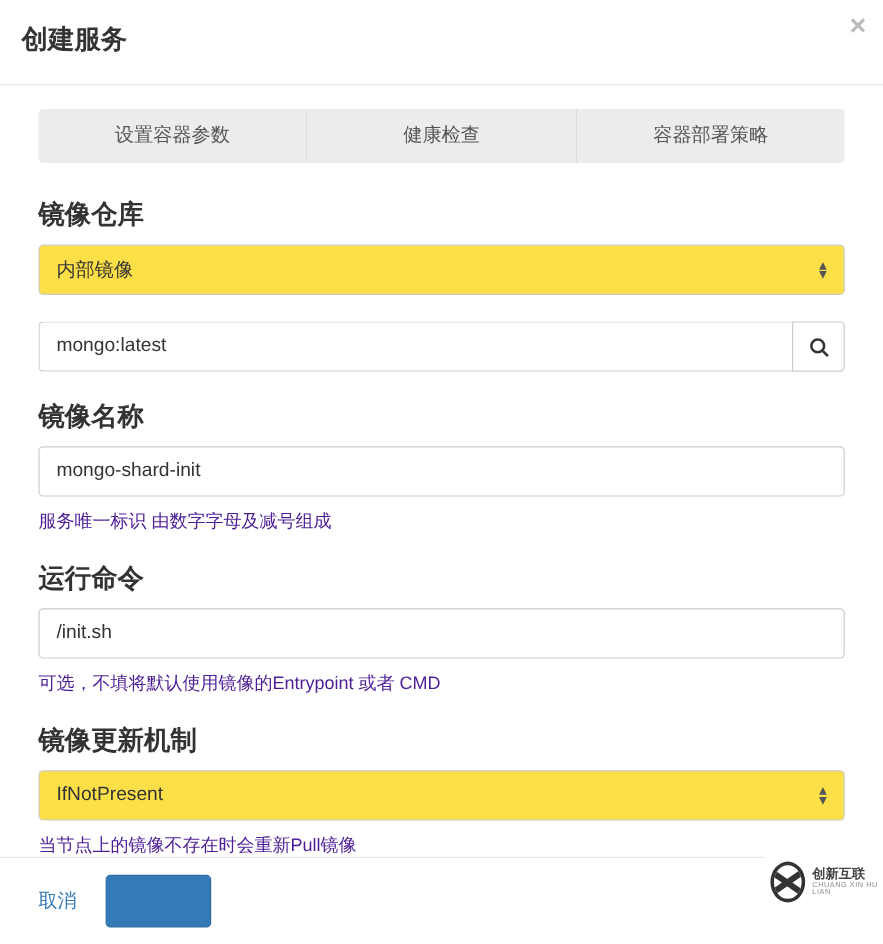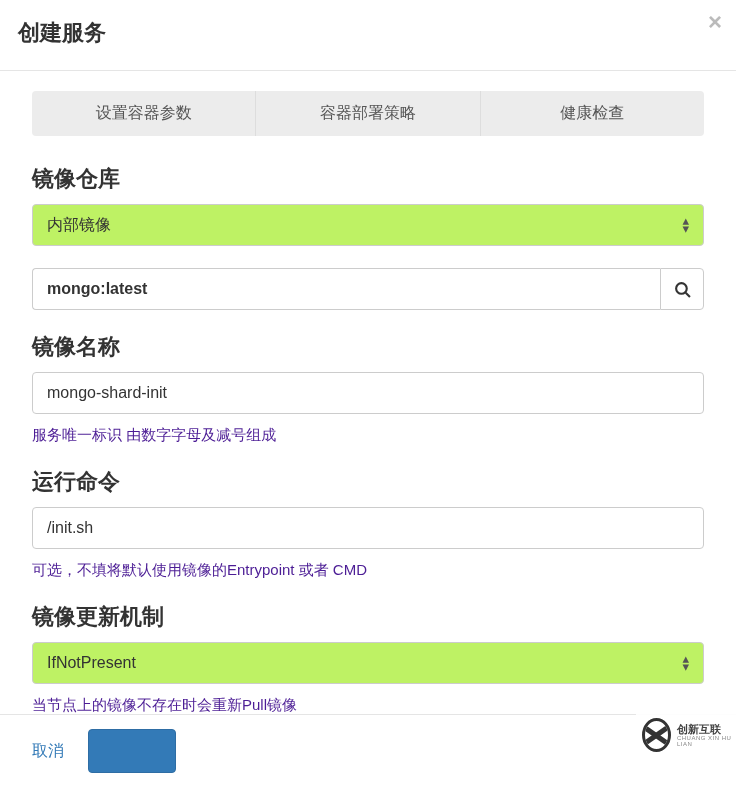--- a/index.html
+++ b/index.html
@@ -82,21 +82,21 @@
       margin-bottom: 10px;
     }
     .form-select {
       width: 100%;
       height: 42px;
       border: 1px solid #ccc;
       border-radius: 4px;
       padding: 0 14px;
       font-size: 16px;
       color: #333;
-      background: #bef264;
+      background: #fde047;
       position: relative;
       display: flex;
       align-items: center;
       justify-content: space-between;
       cursor: pointer;
     }
     .select-arrows {
       font-size: 13px;
       color: #555;
       line-height: 0.6;
@@ -117,21 +117,20 @@
     }
     .input-group {
       display: flex;
       width: 100%;
     }
     .input-group .form-input {
       border-top-right-radius: 0;
       border-bottom-right-radius: 0;
       border-right: none;
       flex: 1;
-      font-weight: bold;
     }
     .input-group-btn {
       width: 44px;
       height: 42px;
       border: 1px solid #ccc;
       border-top-right-radius: 4px;
       border-bottom-right-radius: 4px;
       background: #fff;
       display: flex;
       align-items: center;
@@ -232,24 +231,24 @@
     <span class="close-btn">×</span>
   </div>
 
   <div class="modal-body">
 
     <div class="tabs">
       <div class="tab">
         <span>设置容器参数</span>
       </div>
       <div class="tab">
+        <span>健康检查</span>
+      </div>
+      <div class="tab">
         <span>容器部署策略</span>
-      </div>
-      <div class="tab">
-        <span>健康检查</span>
       </div>
     </div>
 
     <div class="form-group">
       <label class="form-label">镜像仓库</label>
       <div class="form-select">
         <span>内部镜像</span>
         <span class="select-arrows">
           <span>▴</span>
             <span>▾</span>

